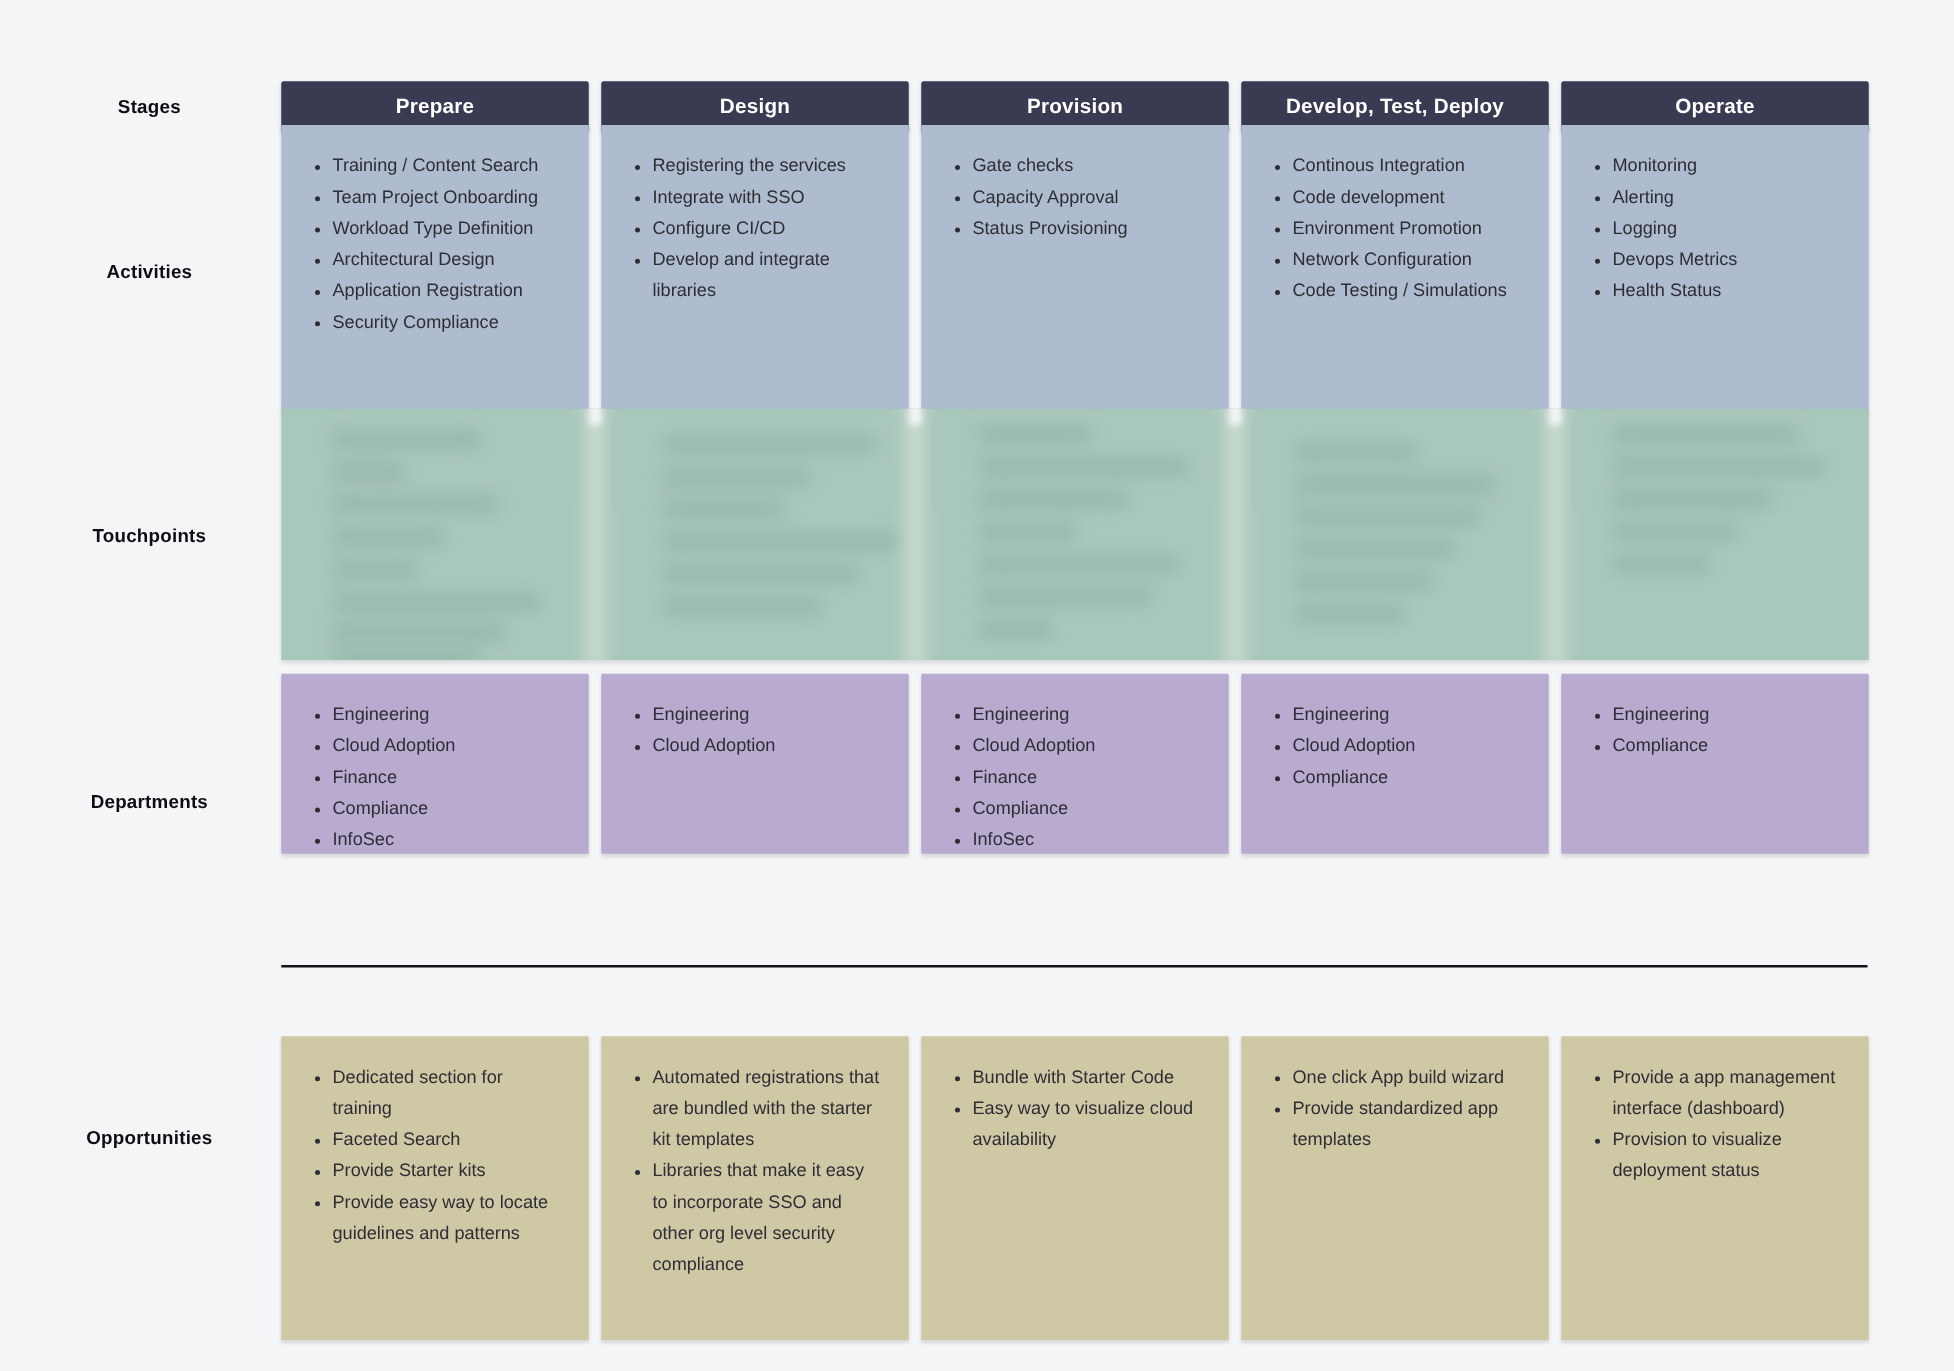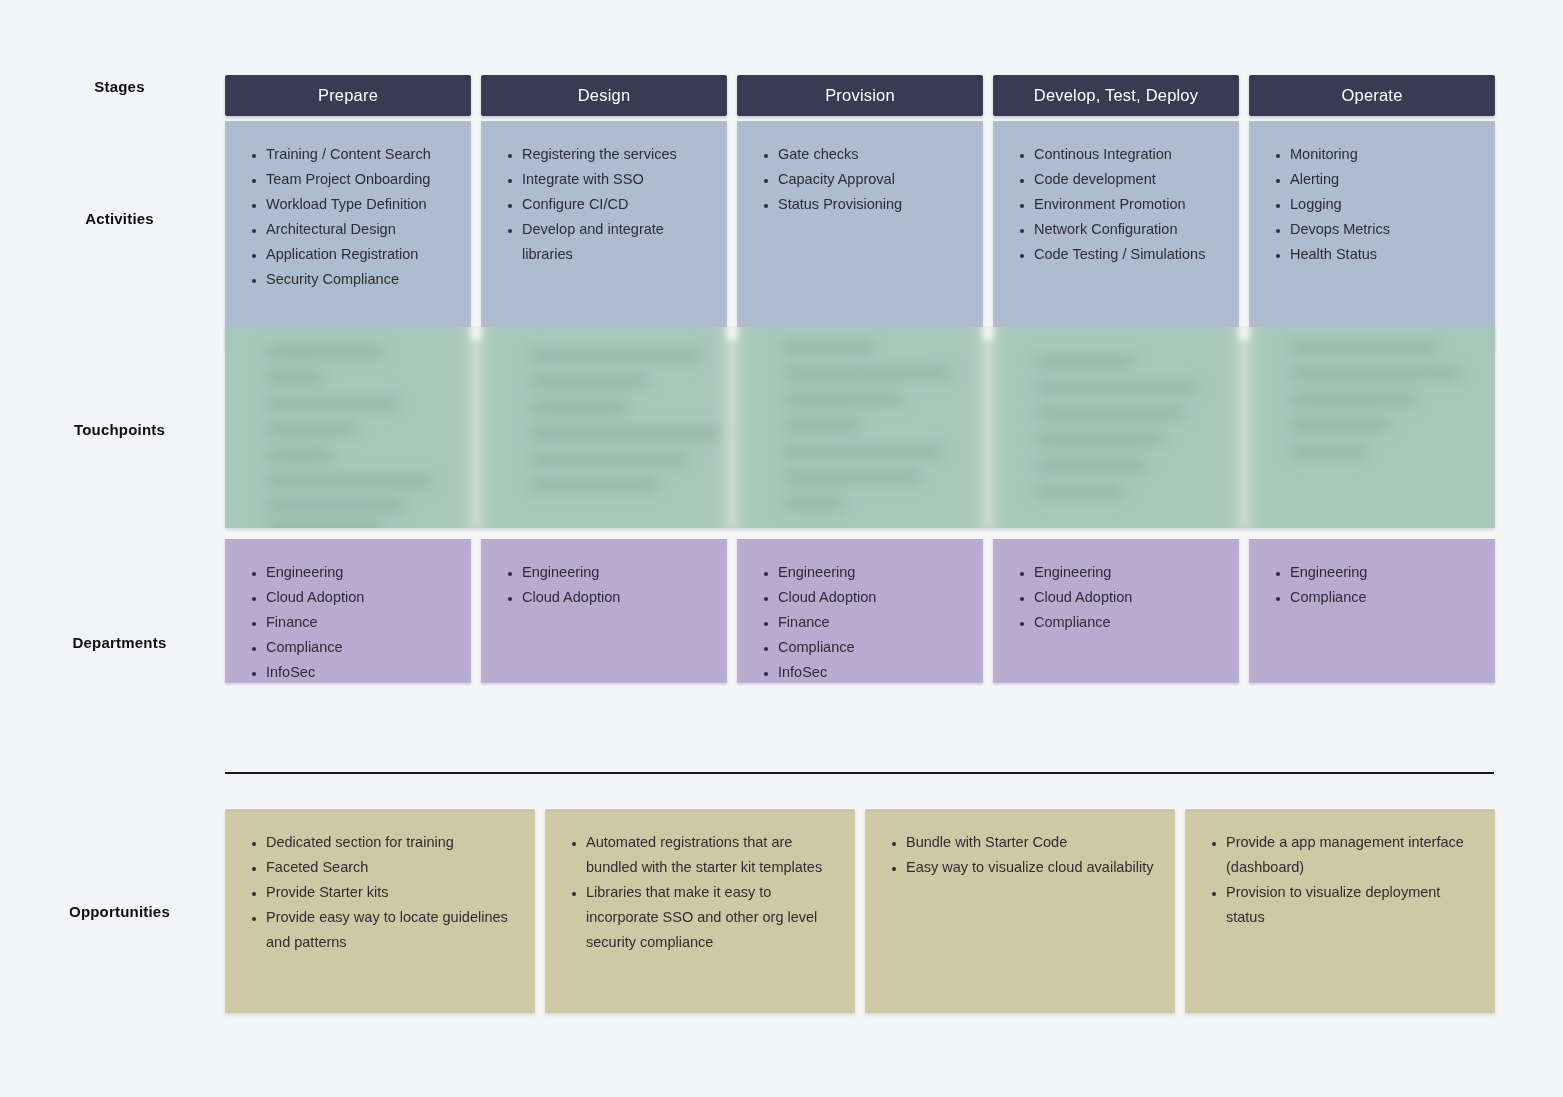--- a/index.html
+++ b/index.html
@@ -38,30 +38,29 @@
     display:flex;
     gap:10px;
     align-items:stretch;
   }
   .row > *{flex:1 1 0;min-width:0;}
   
   .stage-header{
     height:41px;
     background:var(--header,#393b53);
     color:#ffffff;
-    font-weight:400;
+    font-weight:700;
     font-size:16.5px;
     letter-spacing:.2px;
     display:flex;
     align-items:center;
     justify-content:center;
     border-radius:2px;
     box-shadow:0 2px 3px rgba(20,22,40,.18);
     white-space:nowrap;
-    margin-top:10px;
   }
   
   .card{
     box-sizing:border-box;
     padding:21px 20px 16px 20px;
     border-radius:1px;
     box-shadow:0 2px 3px rgba(40,40,60,.14);
   }
   .card ul{
     margin:0;
@@ -132,21 +131,21 @@
   <div class="gutter-label" style="top:911px">Opportunities</div>
 
   <div class="row" id="stages-row" style="top:65px">
       <div class="stage-header">Prepare</div>
       <div class="stage-header">Design</div>
       <div class="stage-header">Provision</div>
       <div class="stage-header">Develop, Test, Deploy</div>
       <div class="stage-header">Operate</div>
     </div>
 
-  <div class="row" id="activities-row" style="top:121px;height:229px">
+  <div class="row" id="activities-row" style="top:100px;height:229px">
       <div class="card activities">
         <ul>
           <li>Training / Content Search</li>
           <li>Team Project Onboarding</li>
           <li>Workload Type Definition</li>
           <li>Architectural Design</li>
           <li>Application Registration</li>
           <li>Security Compliance</li>
         </ul>
       </div>
@@ -263,21 +262,21 @@
       <div class="card departments">
         <ul>
           <li>Engineering</li>
           <li>Compliance</li>
         </ul>
       </div>
     </div>
 
   <div class="separator" style="top:772px"></div>
 
-  <div class="row" id="opportunities-row" style="top:809px;height:204px">
+  <div class="row" id="opportunities-row" style="top:829px;height:243px">
       <div class="card opportunities">
         <ul>
           <li>Dedicated section for training</li>
           <li>Faceted Search</li>
           <li>Provide Starter kits</li>
           <li>Provide easy way to locate guidelines and patterns</li>
         </ul>
       </div>
       <div class="card opportunities">
         <ul>
@@ -286,19 +285,25 @@
         </ul>
       </div>
       <div class="card opportunities">
         <ul>
           <li>Bundle with Starter Code</li>
           <li>Easy way to visualize cloud availability</li>
         </ul>
       </div>
       <div class="card opportunities">
         <ul>
+          <li>One click App build wizard</li>
+          <li>Provide standardized app templates</li>
+        </ul>
+      </div>
+      <div class="card opportunities">
+        <ul>
           <li>Provide a app management interface (dashboard)</li>
           <li>Provision to visualize deployment status</li>
         </ul>
       </div>
     </div>
 
 </div>
 
 </body></html>

